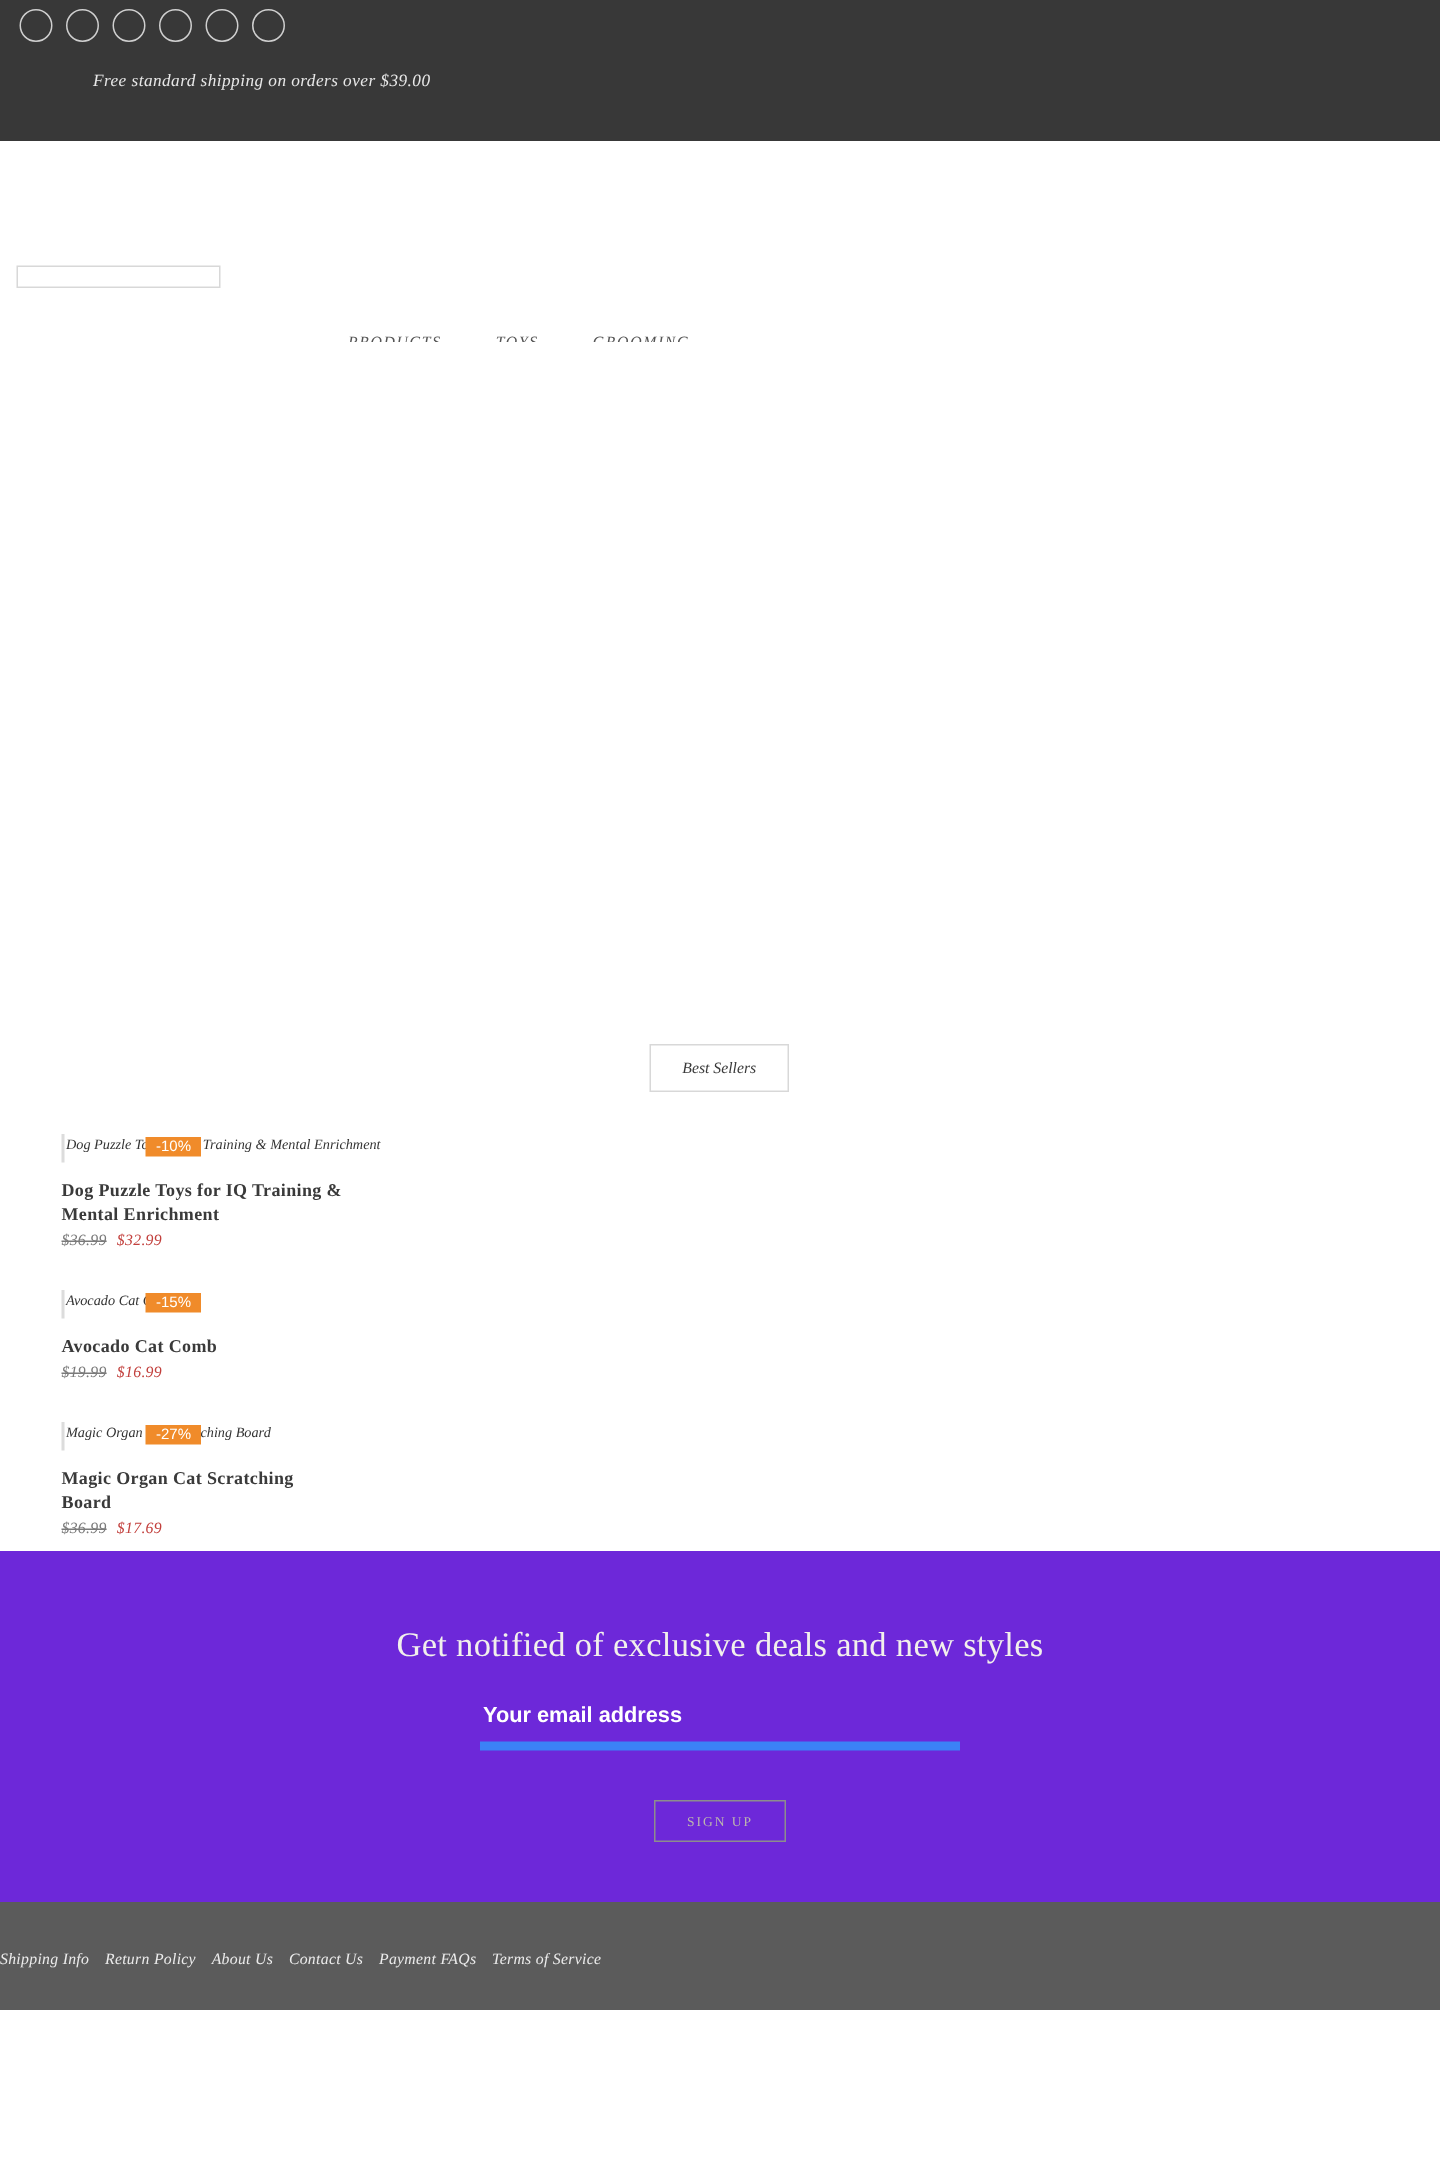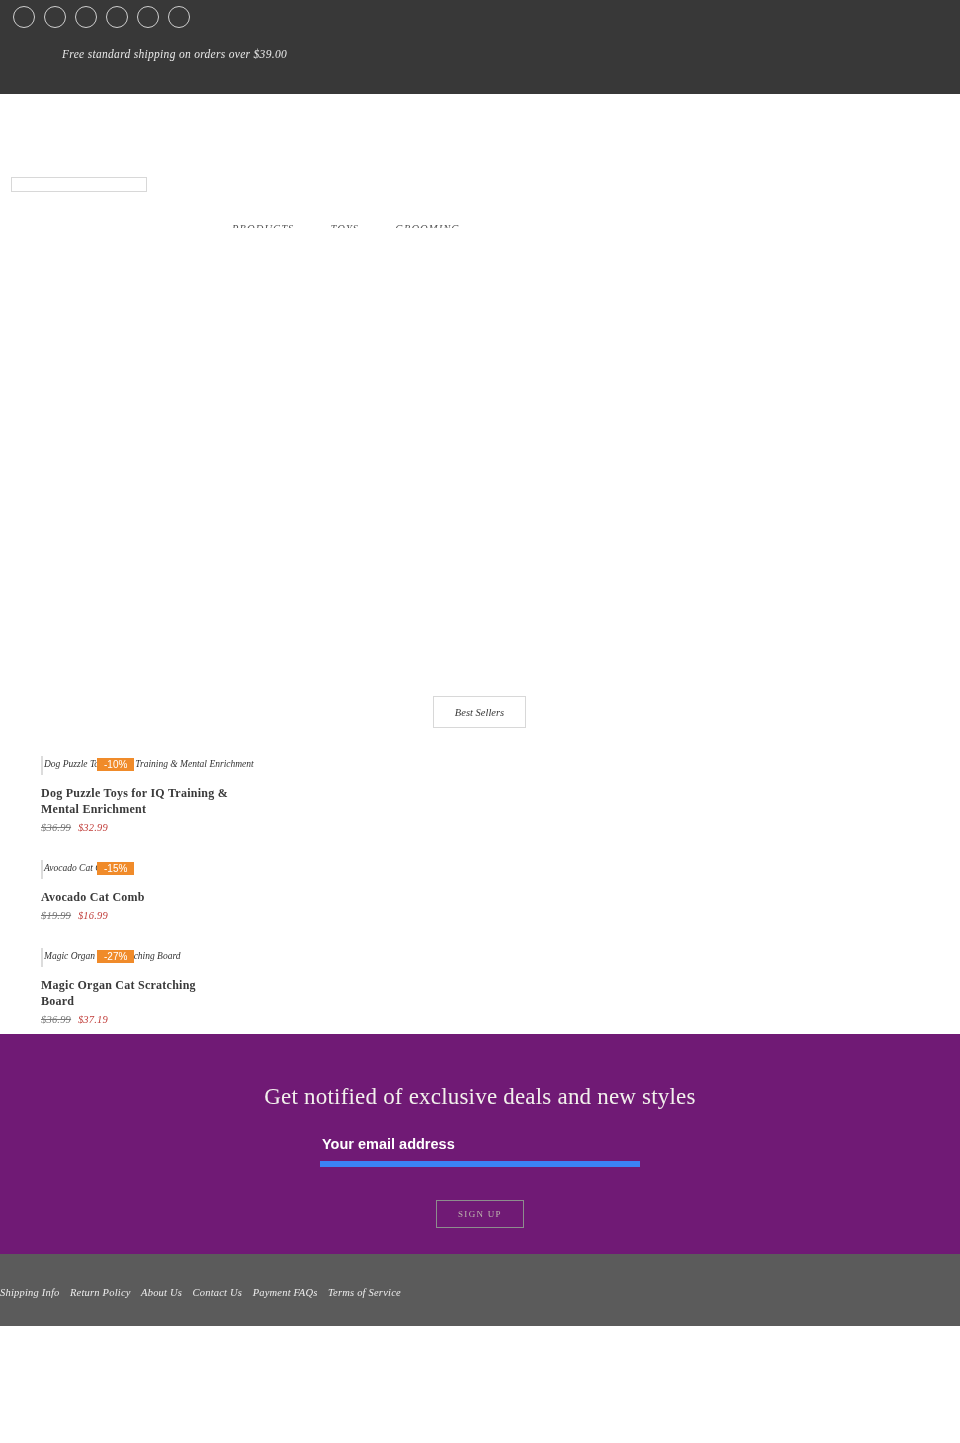--- a/index.html
+++ b/index.html
@@ -183,22 +183,22 @@
   .price-old {
     color: #7a7a7a;
     text-decoration: line-through;
     margin-right: 4px;
   }
   .price-new { color: #c2403d; }
 
   
   .newsletter {
     width: 960px;
-    background: #701a75;
-    padding: 50px 0 26px 0;
+    background: #6d28d9;
+    padding: 50px 0 40px 0;
     text-align: center;
   }
   .newsletter-title {
     color: #f2f0ec;
     font-size: 23px;
     font-weight: normal;
     letter-spacing: .2px;
   }
   .newsletter-field {
     width: 320px;
@@ -330,21 +330,21 @@
     </article>
 
     <article class="product-card">
       <a class="product-media" href="#">
         <span class="product-alt">Magic Organ Cat Scratching Board</span>
         <span class="badge-sale">-27%</span>
       </a>
       <h3 class="product-title">Magic Organ Cat Scratching Board</h3>
       <div class="product-prices">
         <span class="price-old">$36.99</span>
-        <span class="price-new">$37.19</span>
+        <span class="price-new">$17.69</span>
       </div>
     </article>
 
   </div>
 </main>
 
 <section class="newsletter">
   <h2 class="newsletter-title">Get notified of exclusive deals and new styles</h2>
   <input class="newsletter-field" type="email" placeholder="Your email address" style="">
   <button class="signup-btn">SIGN UP</button>

